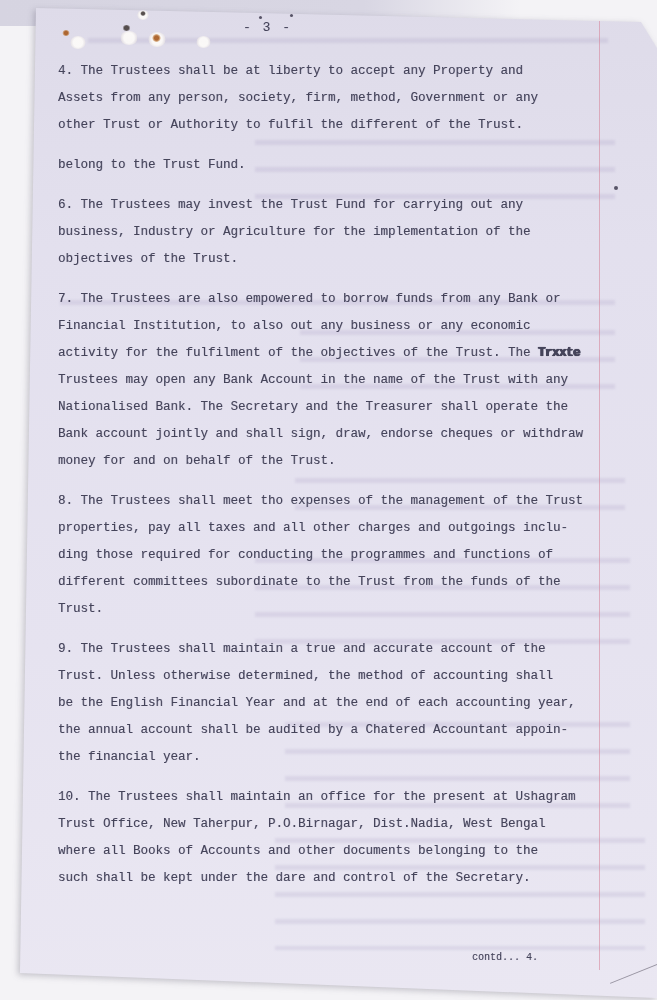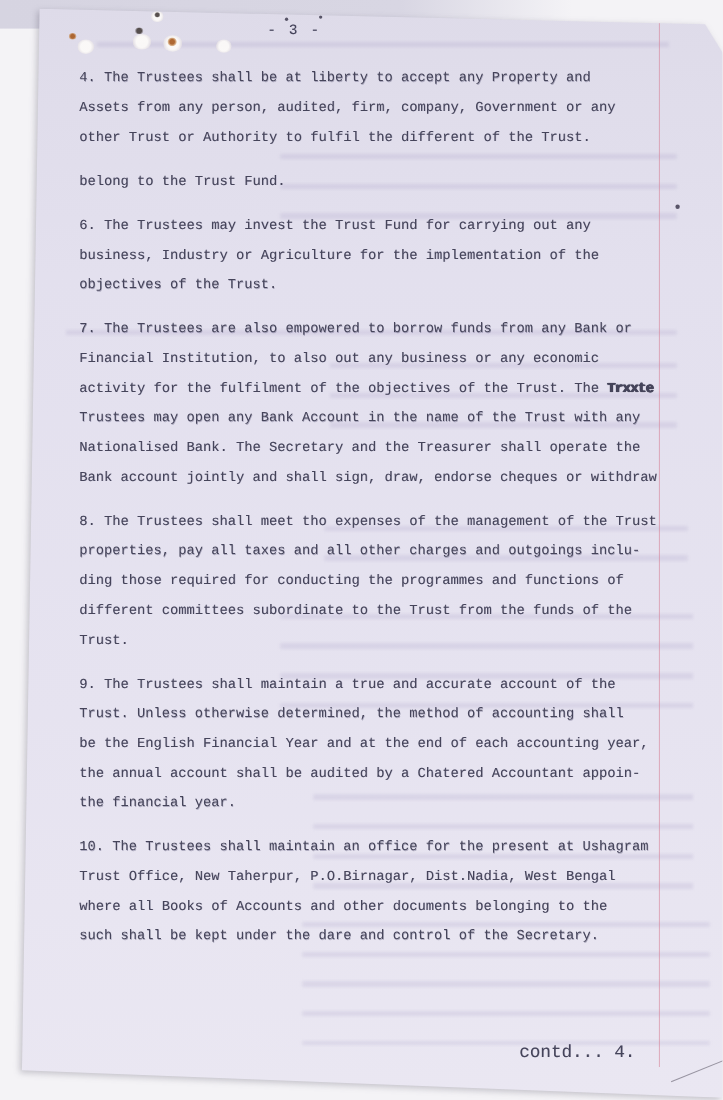--- a/index.html
+++ b/index.html
@@ -41,34 +41,34 @@
     position:absolute;left:608px;top:972px;width:58px;height:1px;
     background:rgba(130,126,140,.8);transform:rotate(-22deg);
   }
   
   .ink{color:#45445a;text-shadow:.4px .3px 0 rgba(70,65,100,.35);}
   .page-number{
     position:absolute;top:20px;left:243px;
     font-size:13px;letter-spacing:2px;
   }
   .doc-body{
-    position:absolute;top:58px;left:72px;width:545px;
+    position:absolute;top:58px;left:58px;width:545px;
     font-size:12.5px;
   }
   .para{margin:0 0 13px 0;}
   .line{height:27px;line-height:27px;white-space:pre;}
   .struck{
     font-weight:bold;
     text-shadow:.6px 0 0 currentColor,-.6px 0 0 currentColor,0 0 1px currentColor;
     letter-spacing:-.5px;
     text-align:right;
   }
   .footer-contd{
     position:absolute;top:944px;left:472px;
-    font-size:16px;line-height:27px;white-space:pre;
+    font-size:10px;line-height:27px;white-space:pre;
   }
 </style>
 </head>
 <body>
 
 <div class="scan-band"></div>
 
 <div class="page-shadow">
   <div class="page">
 
@@ -96,38 +96,39 @@
     <div class="speck" style="left:290px;top:14px;"></div>
     <div class="speck" style="left:614px;top:186px;width:4px;height:4px;"></div>
 
     <div class="pencil-line"></div>
 
     <div class="page-number ink">- 3 -</div>
 
     <div class="doc-body ink">
         <div class="para">
           <div class="line">4. The Trustees shall be at liberty to accept any Property and</div>
-          <div class="line">Assets from any person, audited, firm, company, Government or any</div>
+          <div class="line">Assets from any person, society, firm, method, Government or any</div>
           <div class="line">other Trust or Authority to fulfil the different of the Trust.</div>
         </div>
         <div class="para">
           <div class="line">belong to the Trust Fund.</div>
         </div>
         <div class="para">
           <div class="line">6. The Trustees may invest the Trust Fund for carrying out any</div>
           <div class="line">business, Industry or Agriculture for the implementation of the</div>
           <div class="line">objectives of the Trust.</div>
         </div>
         <div class="para">
           <div class="line">7. The Trustees are also empowered to borrow funds from any Bank or</div>
           <div class="line">Financial Institution, to also out any business or any economic</div>
           <div class="line">activity for the fulfilment of the objectives of the Trust. The <span class="struck">Trxxte</span></div>
           <div class="line">Trustees may open any Bank Account in the name of the Trust with any</div>
           <div class="line">Nationalised Bank. The Secretary and the Treasurer shall operate the</div>
           <div class="line">Bank account jointly and shall sign, draw, endorse cheques or withdraw</div>
+          <div class="line">money for and on behalf of the Trust.</div>
         </div>
         <div class="para">
           <div class="line">8. The Trustees shall meet tho expenses of the management of the Trust</div>
           <div class="line">properties, pay all taxes and all other charges and outgoings inclu-</div>
           <div class="line">ding those required for conducting the programmes and functions of</div>
           <div class="line">different committees subordinate to the Trust from the funds of the</div>
           <div class="line">Trust.</div>
         </div>
         <div class="para">
           <div class="line">9. The Trustees shall maintain a true and accurate account of the</div>

